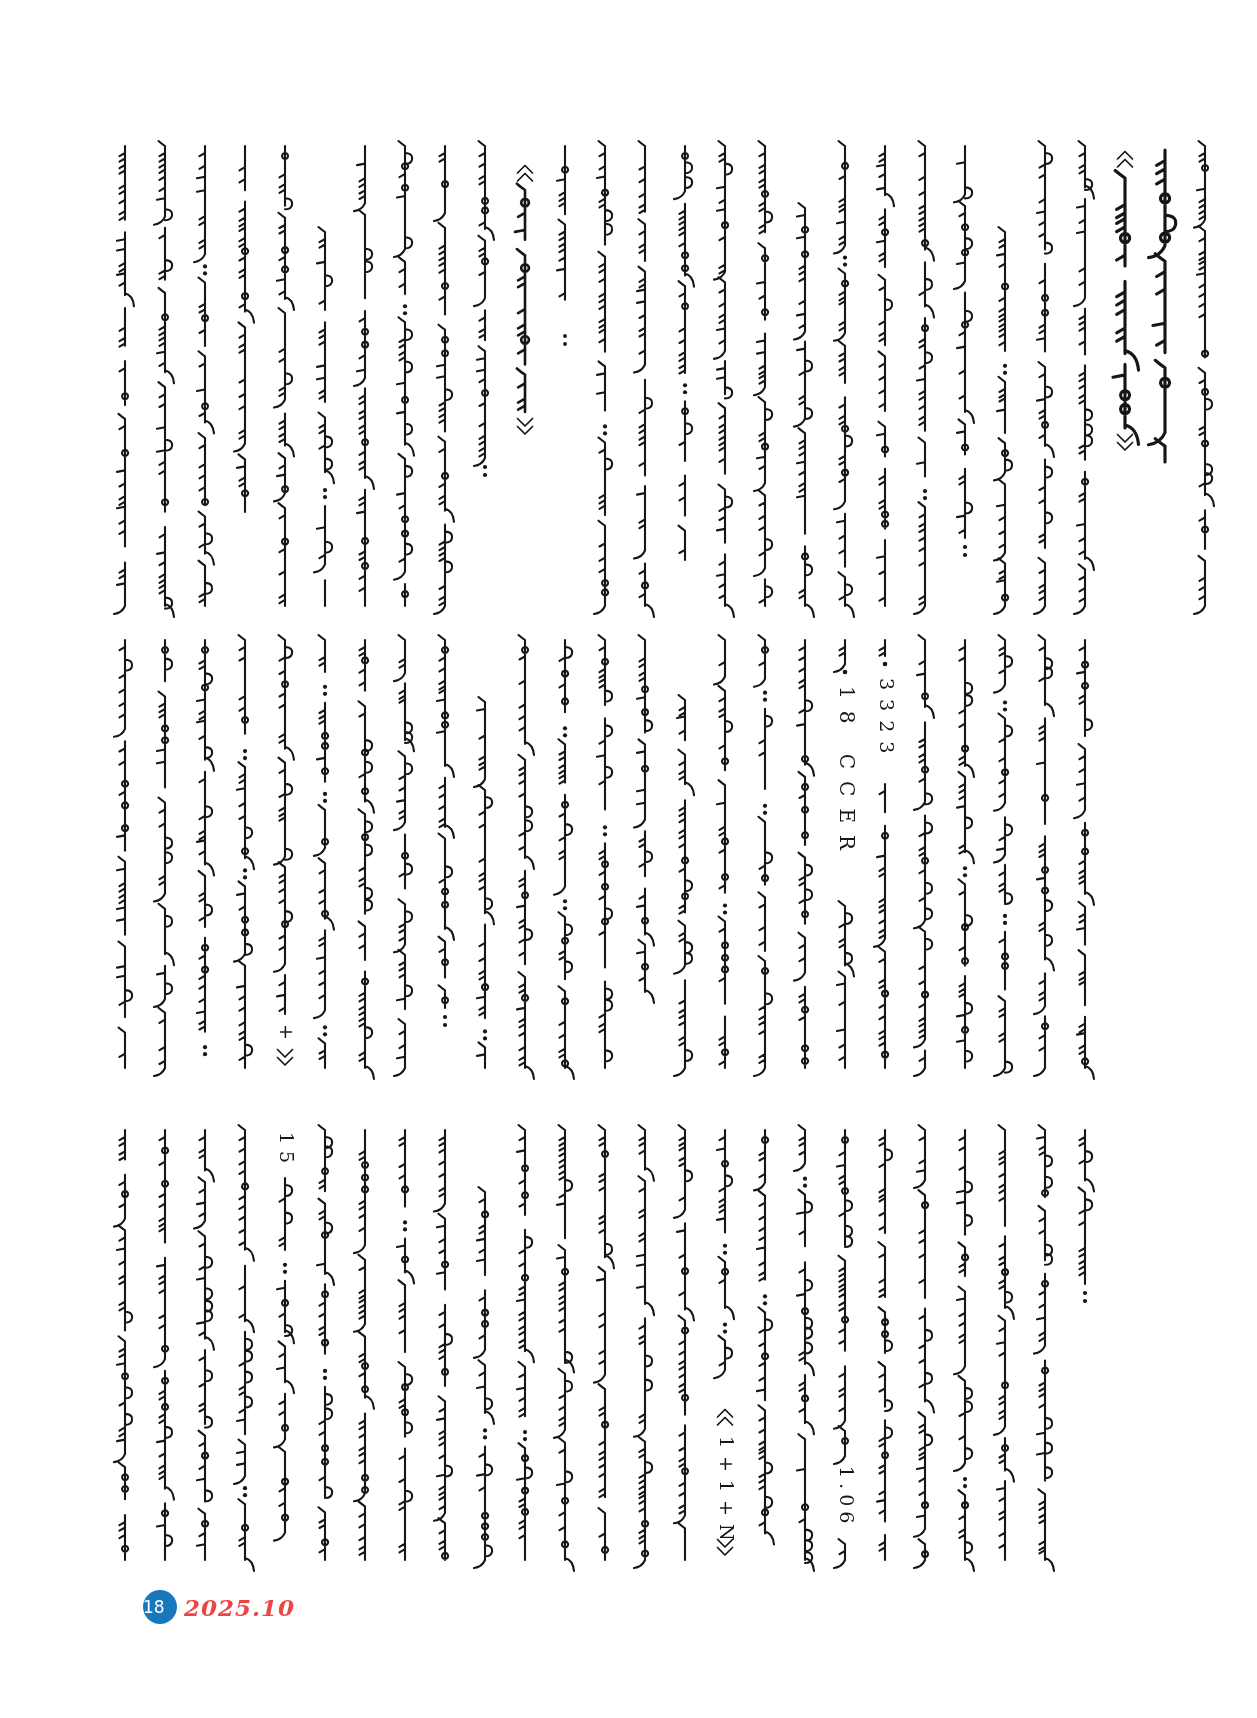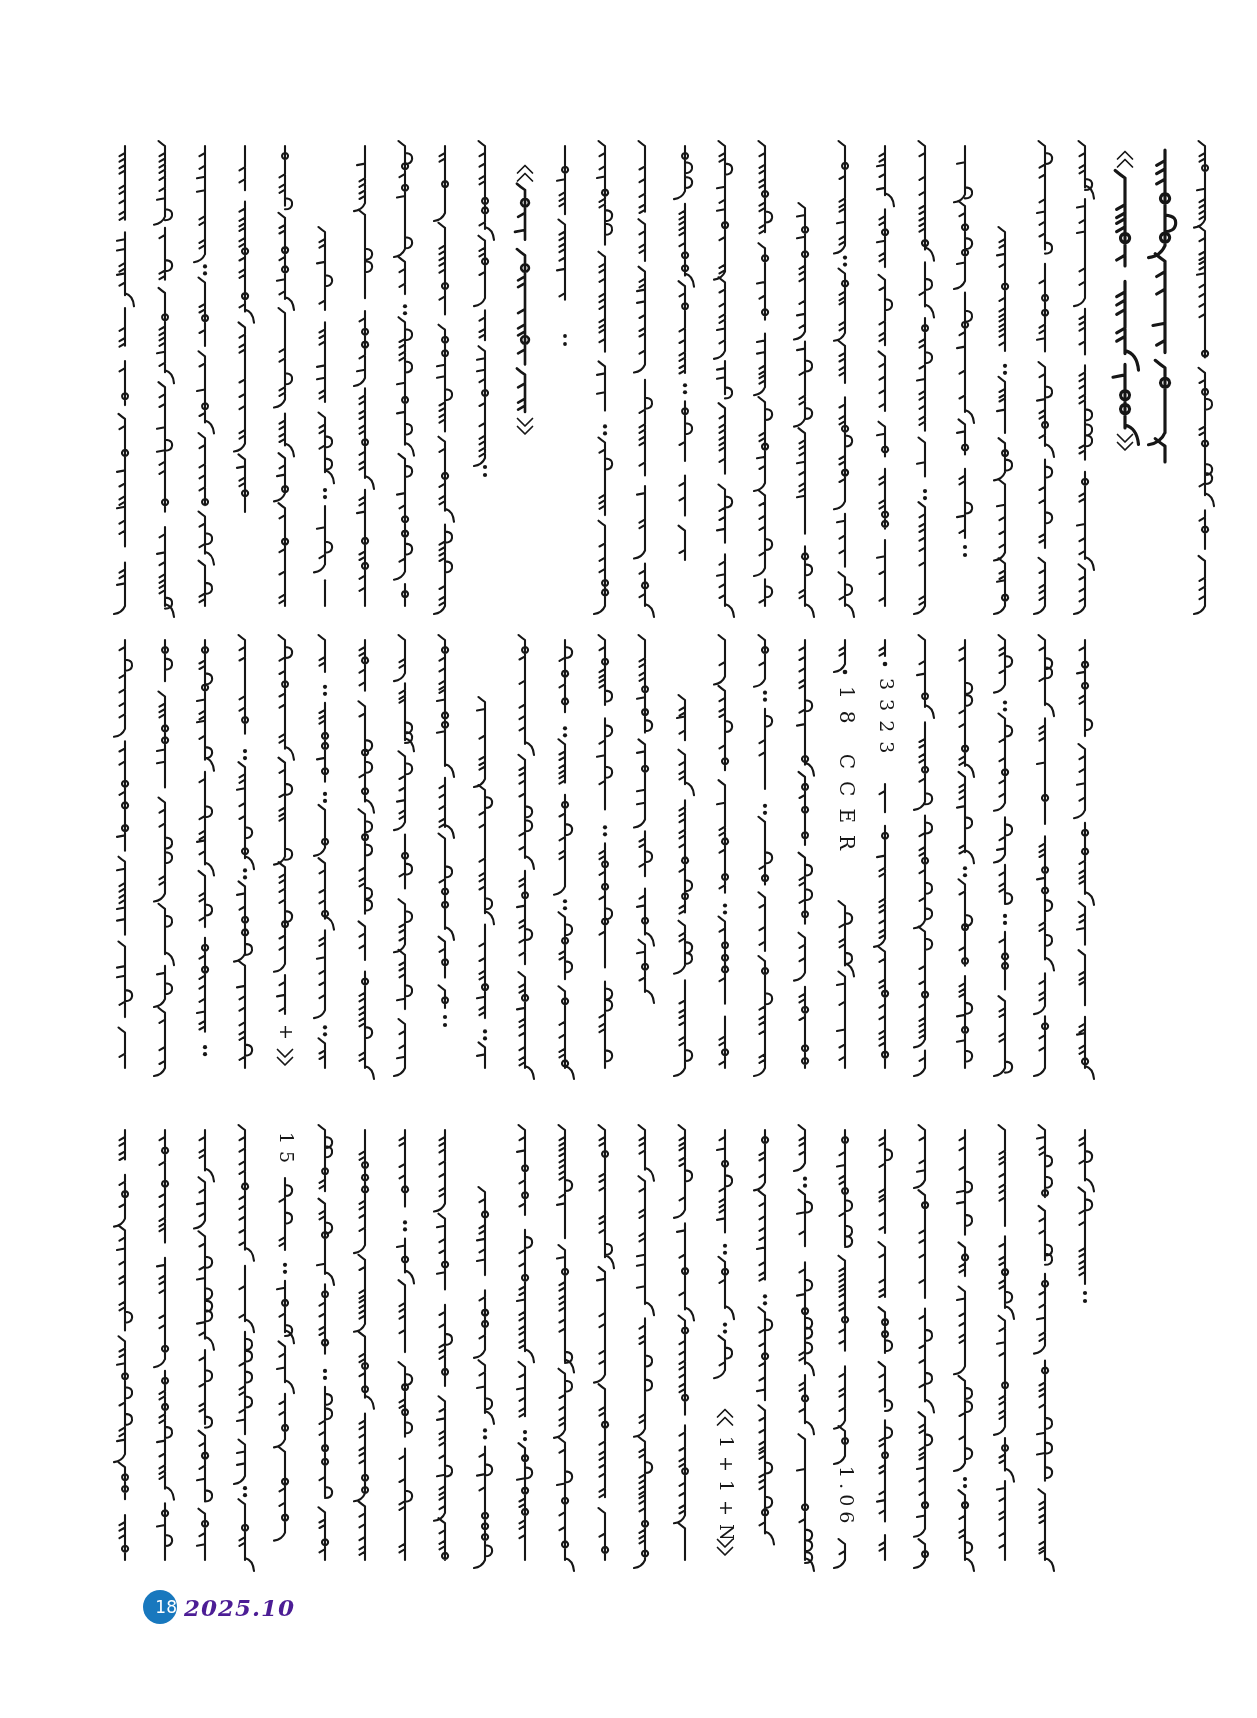--- a/index.html
+++ b/index.html
@@ -7,21 +7,21 @@
     position:relative;width:1257px;height:1718px;background:#ffffff;
     overflow:hidden;font-family:"DejaVu Serif",serif;
   }
   .art{position:absolute;left:0;top:0;}
   .footer{
     position:absolute;left:143px;top:1589px;height:36px;
     display:flex;align-items:center;gap:7px;
   }
   .page-badge{
     width:34px;height:34px;border-radius:50%;
-    color:#ffffff;display:flex;align-items:center;justify-content:flex-end;
+    color:#ffffff;display:flex;align-items:center;justify-content:flex-start;
     font-family:"DejaVu Sans",sans-serif;font-size:17px;font-weight:400;
   }
   .issue{
     font-family:"DejaVu Serif",serif;font-style:italic;font-weight:700;
     font-size:23px;letter-spacing:1px;
   }
 </style>
 </head>
 <body>
 
@@ -503,15 +503,15 @@
         <text transform="translate(880 678) rotate(90)" font-family="&quot;DejaVu Serif&quot;,serif" font-size="19" letter-spacing="9">3323</text>
         <text transform="translate(280 1132) rotate(90)" font-family="&quot;DejaVu Serif&quot;,serif" font-size="19" letter-spacing="7">15</text>
         <text transform="translate(720 1436) rotate(90)" font-family="&quot;DejaVu Serif&quot;,serif" font-size="19" letter-spacing="8">1+1+N</text>
         <text transform="translate(840 1466) rotate(90)" font-family="&quot;DejaVu Serif&quot;,serif" font-size="19" letter-spacing="5">1.06</text>
       </g>
     </svg>
   <div class="footer">
     <div class="page-badge" style="background: rgb(24, 120, 190);">
       <span>18</span>
     </div>
-    <div class="issue" style="color: #4c1d95;">2025.10</div>
+    <div class="issue" style="color: #ef4444;">2025.10</div>
   </div>
 </div>
 
 </body></html>

